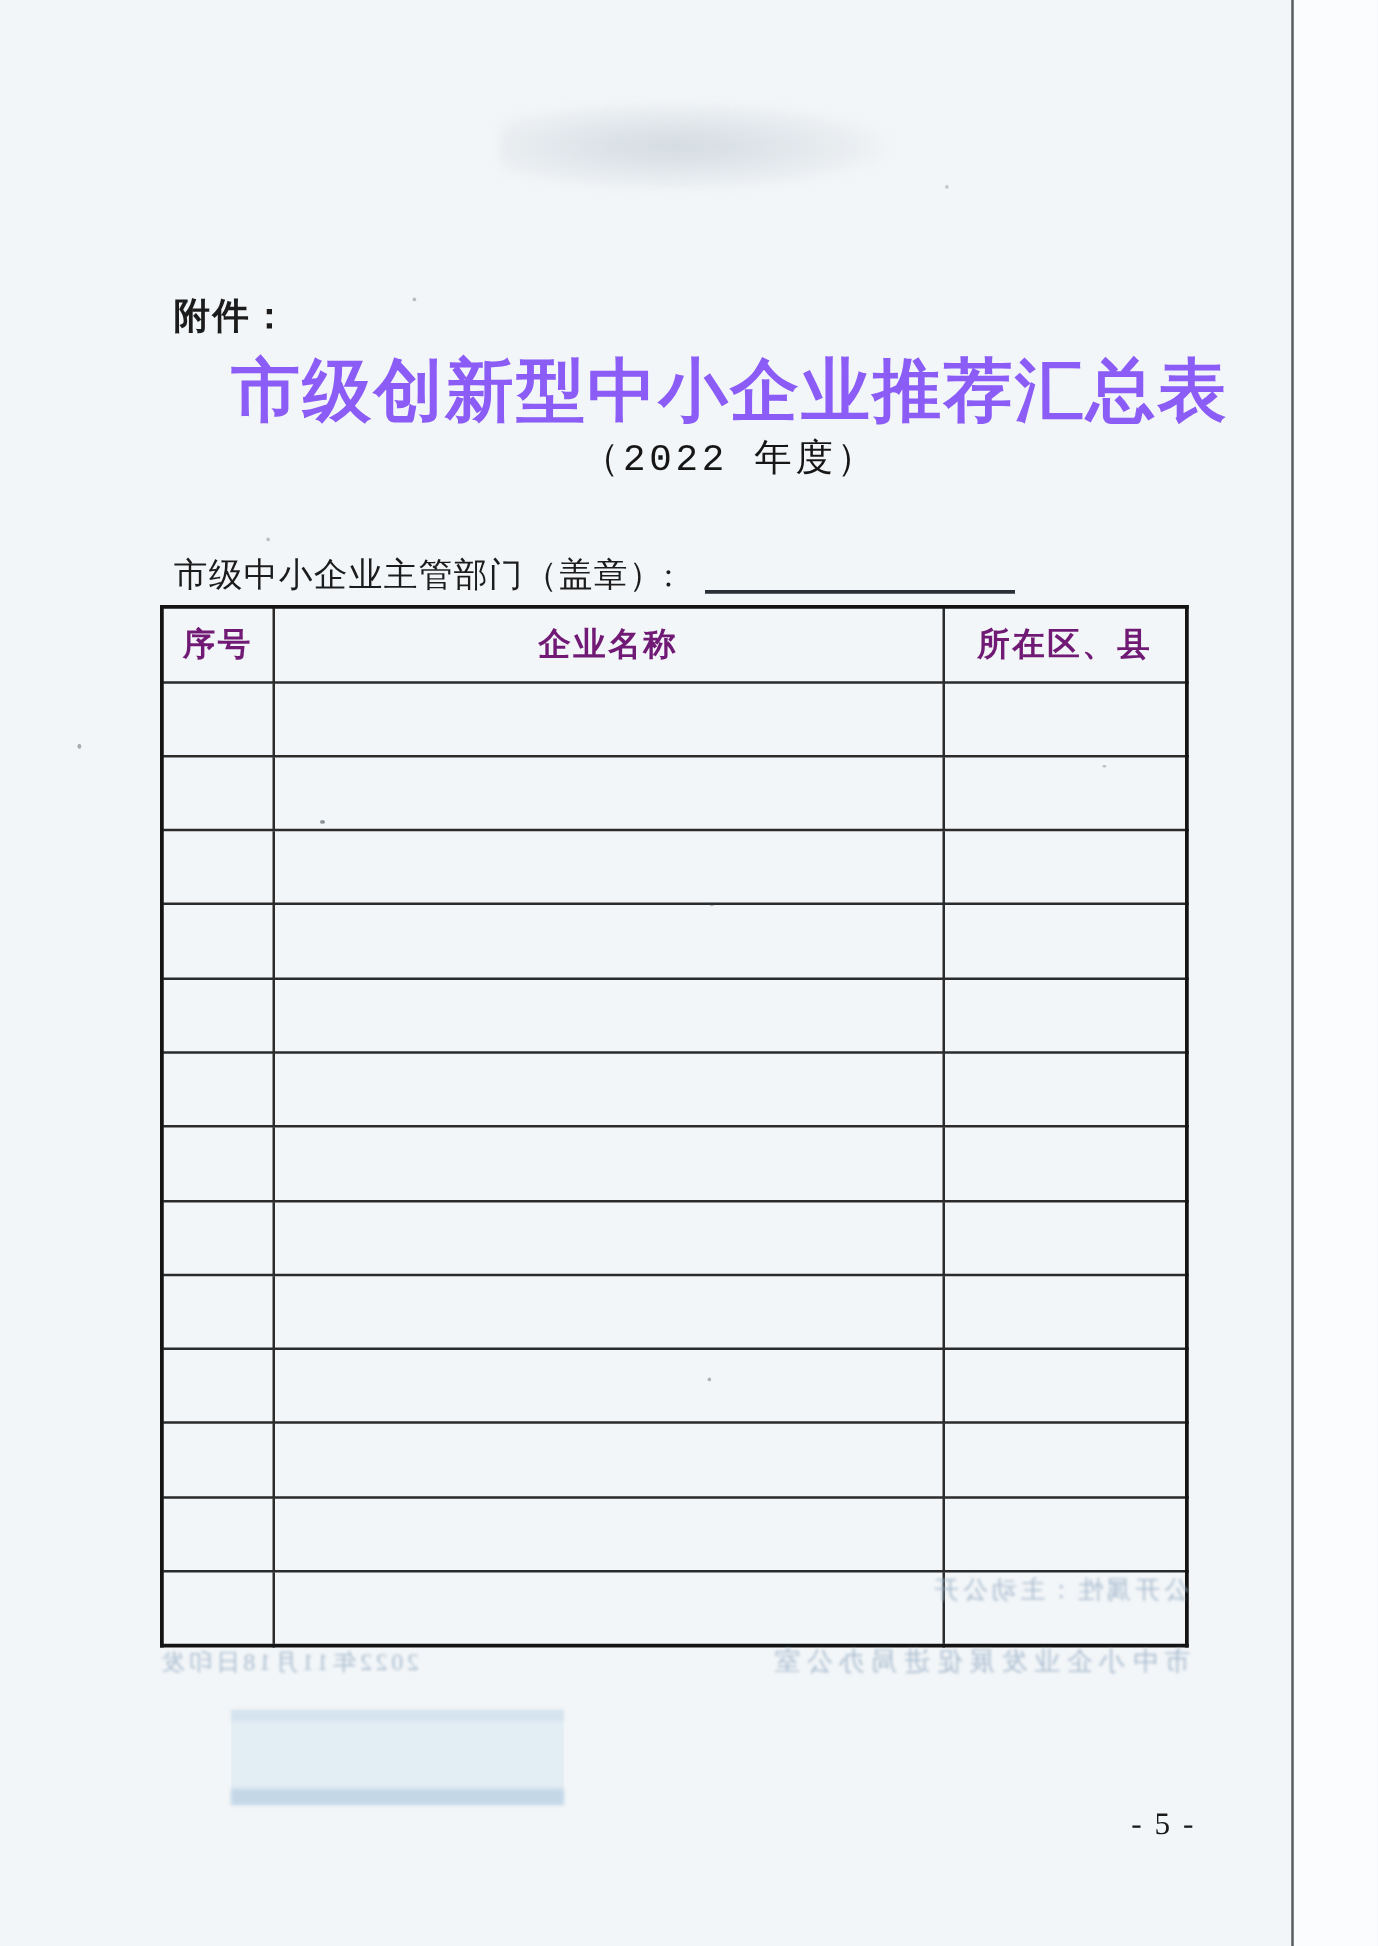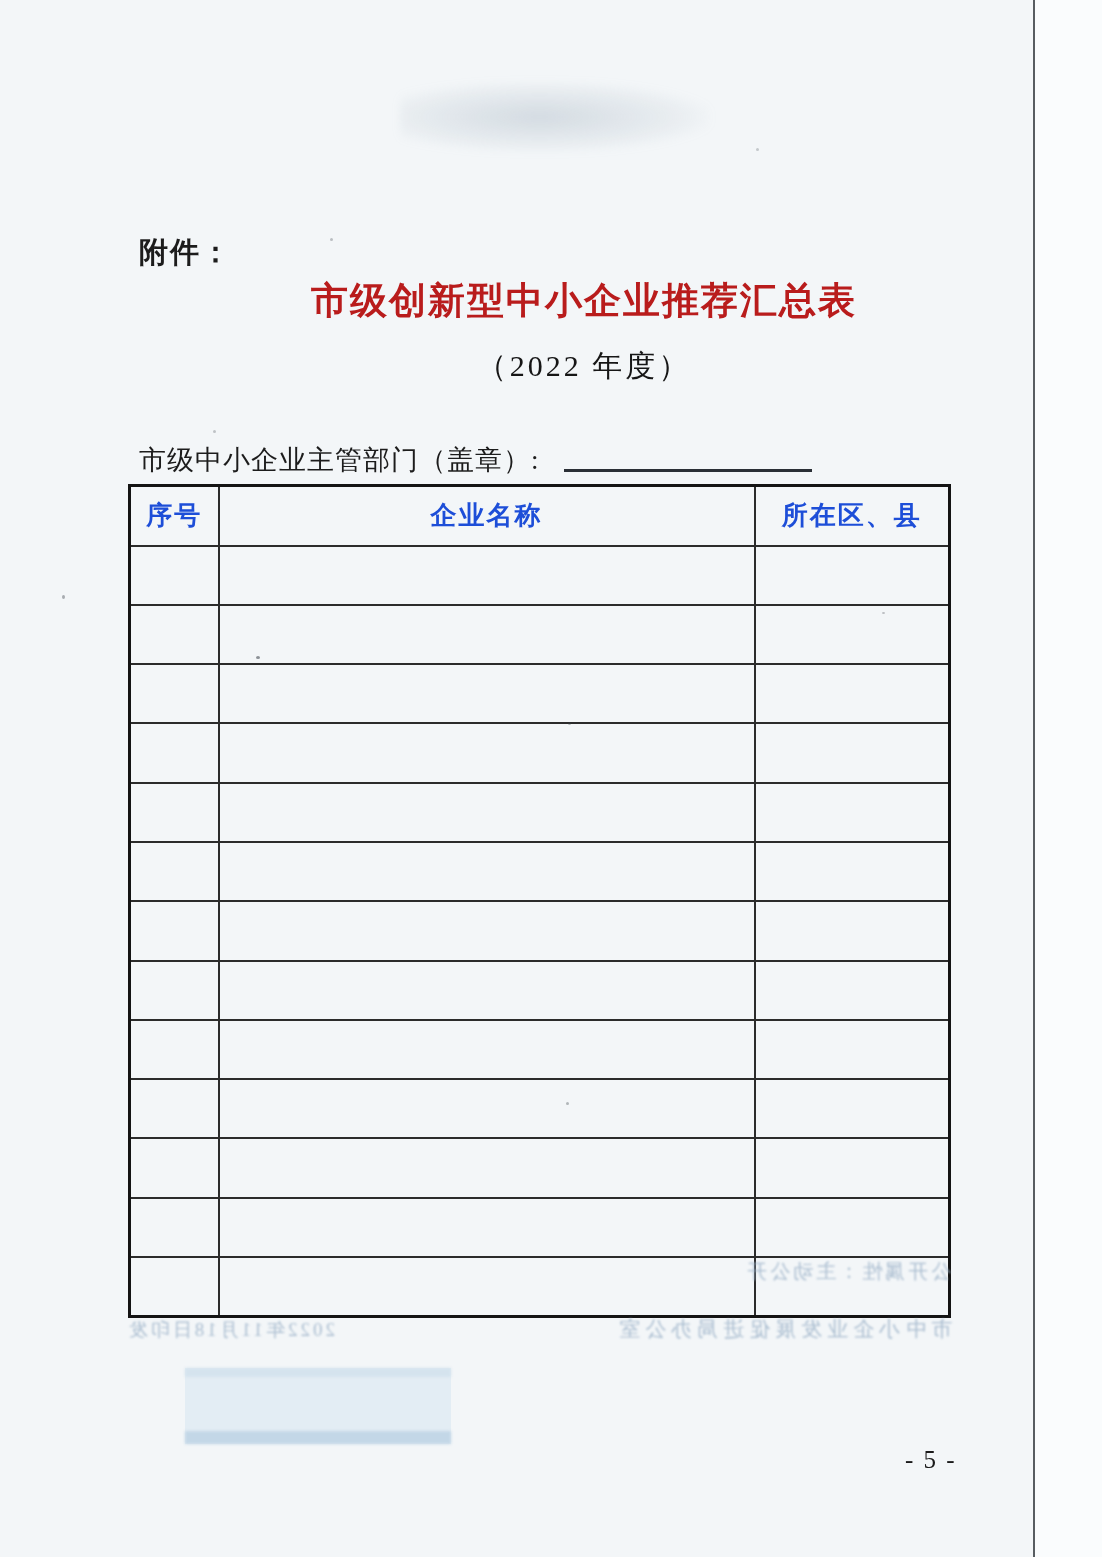--- a/index.html
+++ b/index.html
@@ -26,35 +26,35 @@
     filter:blur(4px);
   }
   .attachment {
     position:absolute; left:139px; top:233px;
     font-size:29px; font-weight:bold; letter-spacing:2px;text-align:center;
   }
   .title {
     position:absolute; left:134px; top:276px; width:900px;
     text-align:center;
     font-family:"Liberation Serif", serif;
-    font-size:37px; font-weight:bold; letter-spacing:2px;
-    color:#b91c1c;
+    font-size:55px; font-weight:bold; letter-spacing:2px;
+    color:#8b5cf6;
   }
   .subtitle {
     position:absolute; left:134px; top:346px; width:900px;
     text-align:center;
-    font-family:Liberation Serif, serif;
+    font-family:Liberation Mono, monospace;
     font-size:30px; letter-spacing:3px;
     color:#161616;
   }
   .stamp-line {
     position:absolute; left:139px; top:442px;
     font-family:"Liberation Serif", serif;
     font-size:27px; letter-spacing:1px;
-    display:flex; align-items:flex-start;
+    display:flex; align-items:center;
   }
   .fill-line {
     display:inline-block;
     width:248px; height:30px;
     margin-left:24px;
     border-bottom:3px solid #2a2f36;
   }
   table.summary {
     position:absolute; left:128px; top:484px;
     width:820px;
@@ -62,21 +62,21 @@
     table-layout:fixed;
     border:3px solid #141414;
   }
   table.summary th, table.summary td {
     border:2px solid #2b2b2b;
     background:transparent;
   }
   table.summary th {
     height:60px;
     font-size:26px; font-weight:bold; letter-spacing:2px;
-    color:#1d4ed8;
+    color:#701a75;
     text-align:center; vertical-align:middle;
   }
   table.summary td { height:59.3px; }
   
   .ghost-text {
     position:absolute;
     font-family:"Liberation Serif", serif;
     color:#9db3c9;
     transform:scaleX(-1);
     filter:blur(1.2px);

